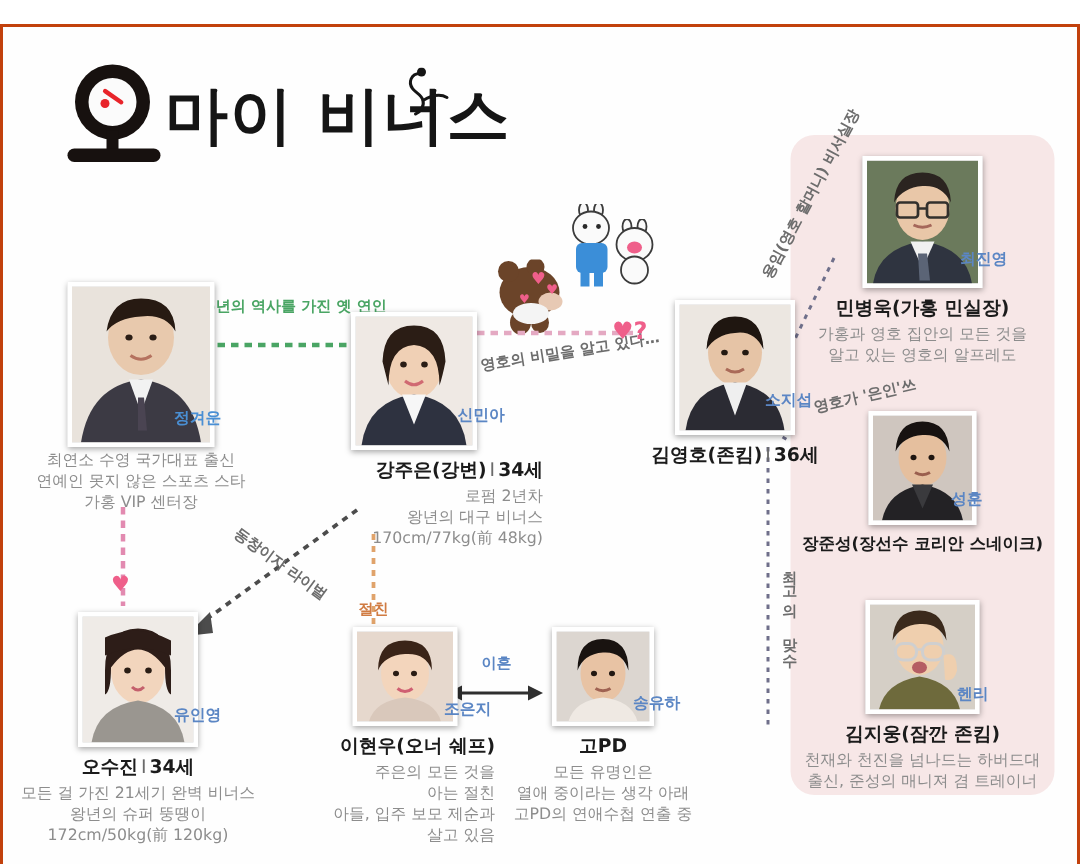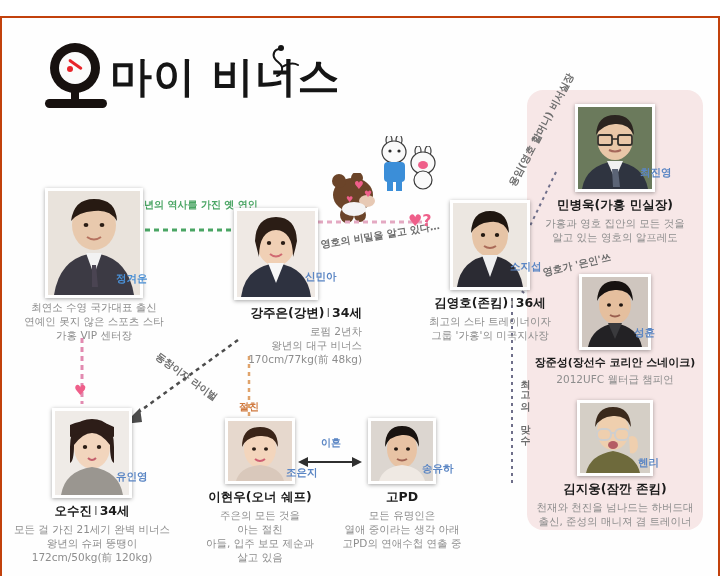--- a/index.html
+++ b/index.html
@@ -253,22 +253,20 @@
         <path d="M29 52 L37 74 L45 52 Z" fill="#efefef"></path>
         <ellipse cx="30" cy="32" rx="2.2" ry="1.9" fill="#241a12"></ellipse>
         <ellipse cx="44" cy="32" rx="2.2" ry="1.9" fill="#241a12"></ellipse>
         <path d="M31 43 Q37 47 43 43" stroke="#aa6a58" stroke-width="2" fill="none"></path>
       </svg>
     </div>
     <div class="actor" style="left:100px;top:60px;">소지섭</div>
     <div class="nm">
       <span>김영호(존킴)</span><span class="sep">I</span><span>36세</span>
     </div>
-    <div class="desc">최고의 스타 트레이너이자
-그룹 '가홍'의 미국지사장</div>
   </div>
 
   <div class="char" style="left:10px;top:390px;width:160px;">
     <div class="photo" style="width:74px;height:84px;">
       <svg class="ph-inner" viewBox="0 0 74 84" preserveAspectRatio="none">
         <rect width="74" height="84" fill="#efebe7"></rect>
         <ellipse cx="37" cy="36" rx="18" ry="22" fill="#f2d5bd"></ellipse>
         <path d="M15 36 Q15 8 37 8 Q59 8 59 36 L59 52 Q55 50 55 34 Q46 22 37 22 Q28 22 19 34 Q19 50 15 52Z" fill="#2d1d18"></path>
         <path d="M15 14 Q37 4 59 16 L59 26 Q37 16 15 26Z" fill="#2d1d18"></path>
         <path d="M6 84 Q10 60 37 56 Q64 60 68 84Z" fill="#9a9690"></path>
@@ -279,21 +277,21 @@
     </div>
     <div class="actor" style="left:104px;top:62px;">유인영</div>
     <div class="nm">
       <span>오수진</span><span class="sep">I</span><span>34세</span>
     </div>
     <div class="desc">모든 걸 가진 21세기 완벽 비너스
 왕년의 슈퍼 뚱땡이
 172cm/50kg(前 120kg)</div>
   </div>
 
-  <div class="char" style="left:198px;top:400px;width:120px;">
+  <div class="char" style="left:208px;top:400px;width:120px;text-align:right;">
     <div class="photo" style="width:64px;height:60px;">
       <svg class="ph-inner" viewBox="0 0 64 60" preserveAspectRatio="none">
         <rect width="64" height="60" fill="#e6d8cd"></rect>
         <ellipse cx="32" cy="28" rx="16" ry="19" fill="#f3d5bc"></ellipse>
         <path d="M14 26 Q14 6 32 6 Q50 6 50 26 Q46 14 32 15 Q18 16 14 26Z" fill="#3a2418"></path>
         <path d="M8 60 Q12 46 32 44 Q52 46 56 60Z" fill="#d9c8bb"></path>
         <ellipse cx="26" cy="28" rx="2" ry="1.8" fill="#2a1d15"></ellipse>
         <ellipse cx="38" cy="28" rx="2" ry="1.8" fill="#2a1d15"></ellipse>
         <path d="M27 38 Q32 42 37 38" stroke="#cf5f72" stroke-width="2" fill="none"></path>
       </svg>
@@ -362,21 +360,20 @@
         <path d="M26 46 L33 62 L40 46 Z" fill="#3a3a3d"></path>
         <ellipse cx="27" cy="28" rx="2" ry="1.8" fill="#1e1510"></ellipse>
         <ellipse cx="39" cy="28" rx="2" ry="1.8" fill="#1e1510"></ellipse>
         <path d="M28 38 Q33 41 38 38" stroke="#9a5f4e" stroke-width="2" fill="none"></path>
       </svg>
     </div>
     <div class="actor" style="left:112px;top:52px;text-align:center;">성훈</div>
     <div class="nm" style="font-size:11px;">
       <span>장준성(장선수 코리안 스네이크)</span>
     </div>
-    <div class="desc">2012UFC 웰터급 챔피언</div>
   </div>
 
   <div class="char" style="left:528px;top:382px;width:170px;">
     <div class="photo" style="width:70px;height:70px;">
       <svg class="ph-inner" viewBox="0 0 70 70" preserveAspectRatio="none">
         <rect width="70" height="70" fill="#d5cfc6"></rect>
         <ellipse cx="33" cy="28" rx="16" ry="19" fill="#efcfae"></ellipse>
         <path d="M15 24 Q16 4 33 4 Q50 4 51 24 Q46 12 33 13 Q20 14 15 24Z" fill="#3b2a1c"></path>
         <rect x="17" y="26" width="14" height="11" rx="5" fill="none" stroke="#cfcfcf" stroke-width="2"></rect>
         <rect x="35" y="26" width="14" height="11" rx="5" fill="none" stroke="#cfcfcf" stroke-width="2"></rect>

